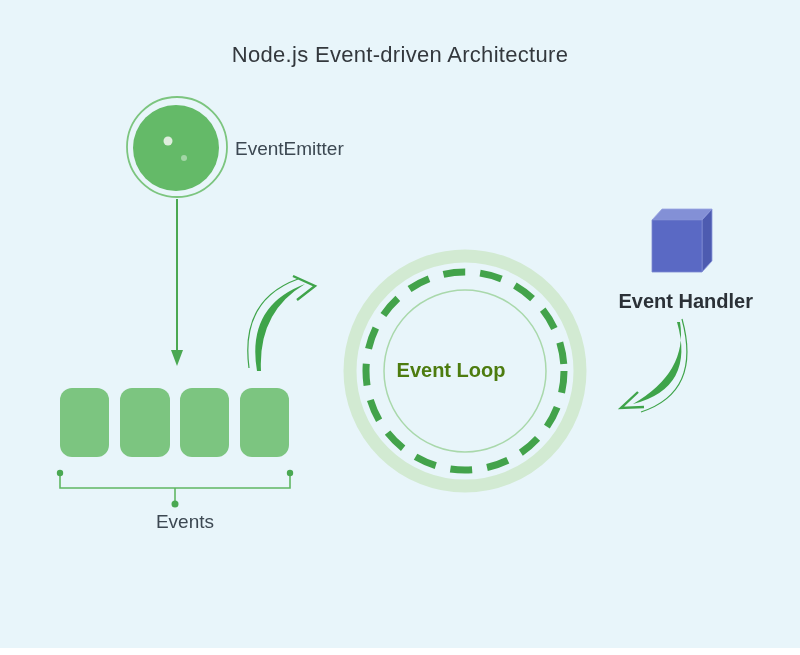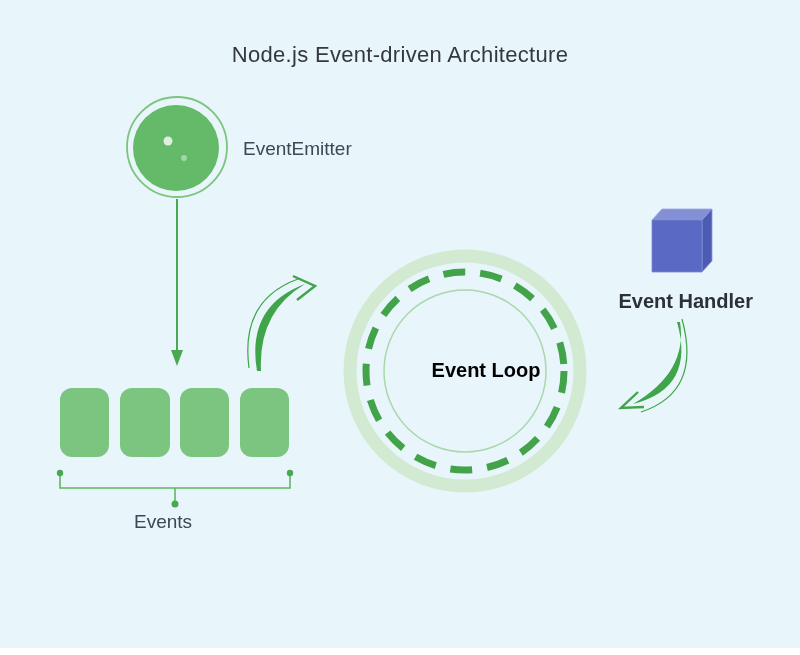--- a/index.html
+++ b/index.html
@@ -16,24 +16,24 @@
     position:absolute;left:0;bottom:0;width:800px;height:7px;background:#ffffff;
   }
   .diagram-svg{position:absolute;left:0;top:0;width:800px;height:648px;}
   .label{
     position:absolute;color:#363d44;white-space:nowrap;
   }
   .title{
     left:0;top:42px;width:800px;text-align:center;
     font-size:22px;font-weight:500;letter-spacing:.3px;color:#33383d;
   }
-  .lbl-emitter{left:235px;top:138px;font-size:19px;font-weight:400;color:#3c4852;margin-left:8px;}
-  .lbl-loop{left:406px;top:359px;width:160px;text-align:center;font-size:20px;font-weight:600;color:#000000;}
+  .lbl-emitter{left:235px;top:138px;font-size:19px;font-weight:400;color:#3c4852;}
+  .lbl-loop{left:371px;top:359px;width:160px;text-align:center;font-size:20px;font-weight:600;color:#4d7c0f;}
   .lbl-handler{left:611px;top:290px;width:142px;text-align:right;font-size:20px;font-weight:600;color:#2b3137;}
-  .lbl-events{left:134px;top:511px;width:80px;text-align:left;font-size:19px;font-weight:400;color:#3c4852;}
+  .lbl-events{left:134px;top:511px;width:80px;text-align:right;font-size:19px;font-weight:400;color:#3c4852;}
   .footer{
     position:absolute;left:0;top:572px;width:800px;height:60px;
   }
 </style>
 </head>
 <body>
 
 <div class="canvas">
 
   <svg class="diagram-svg" viewBox="0 0 800 648">

